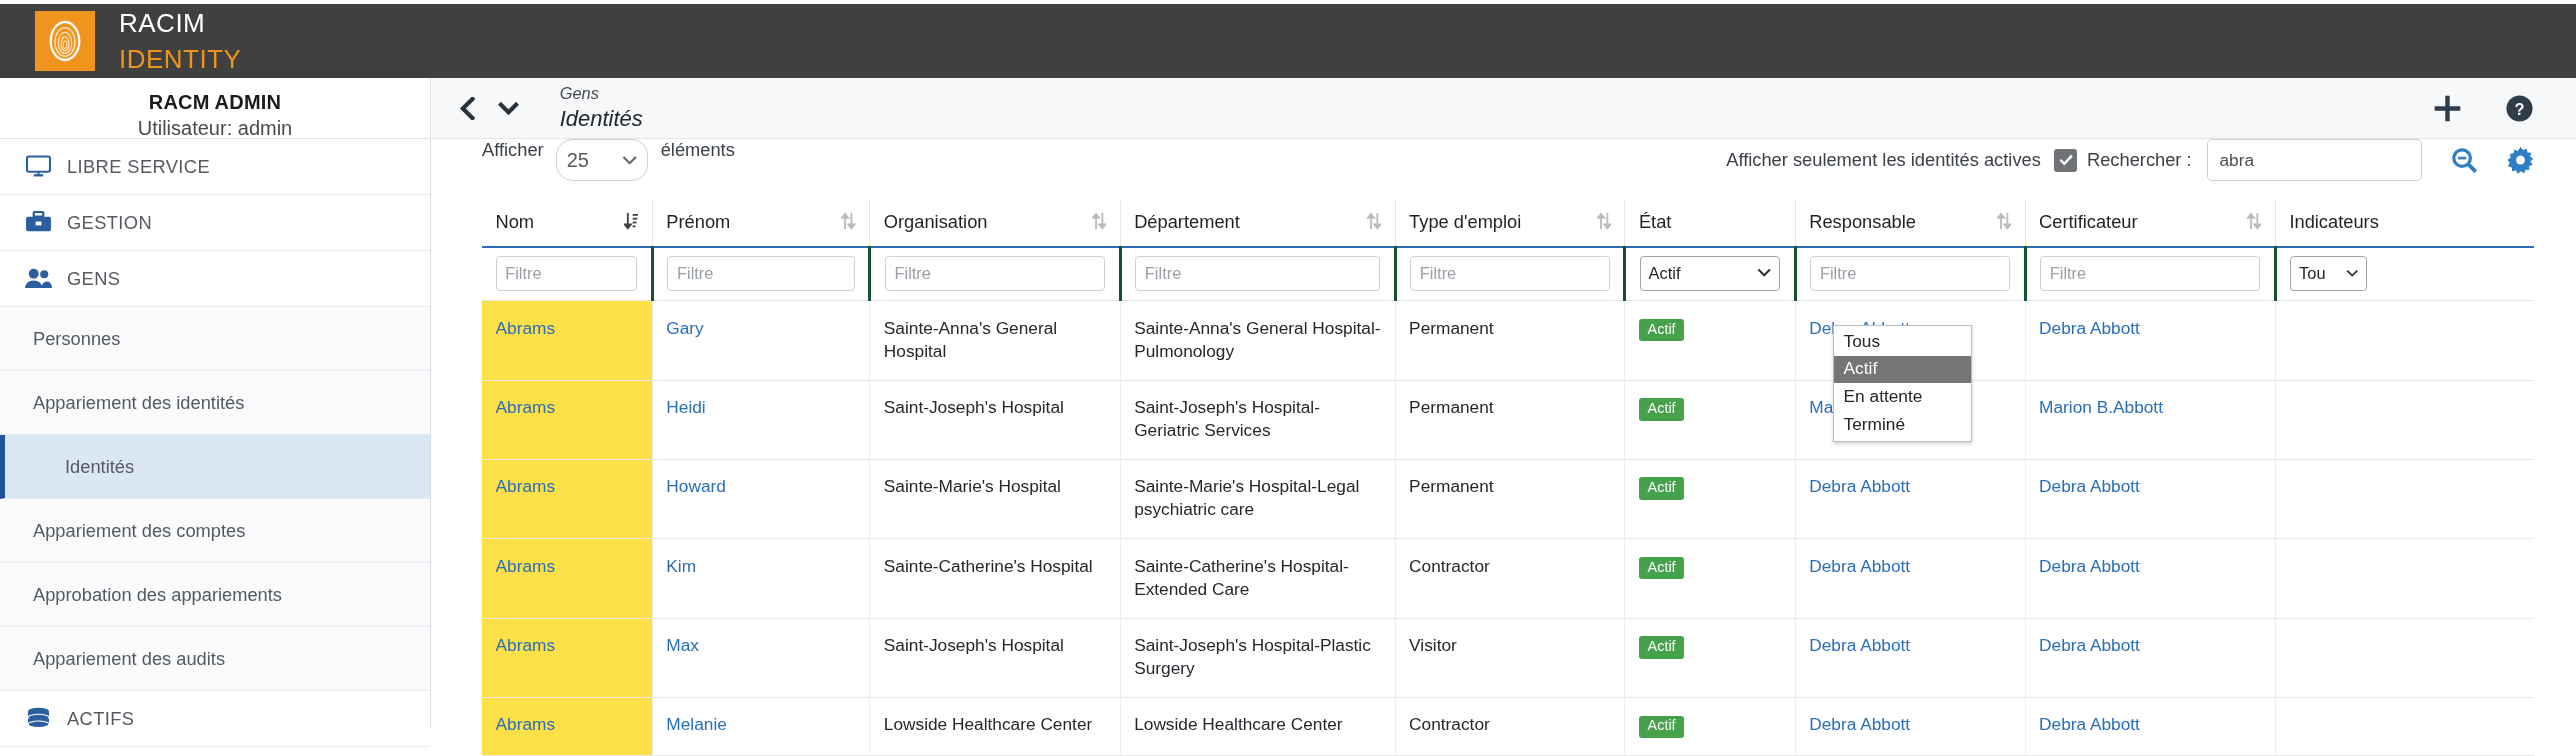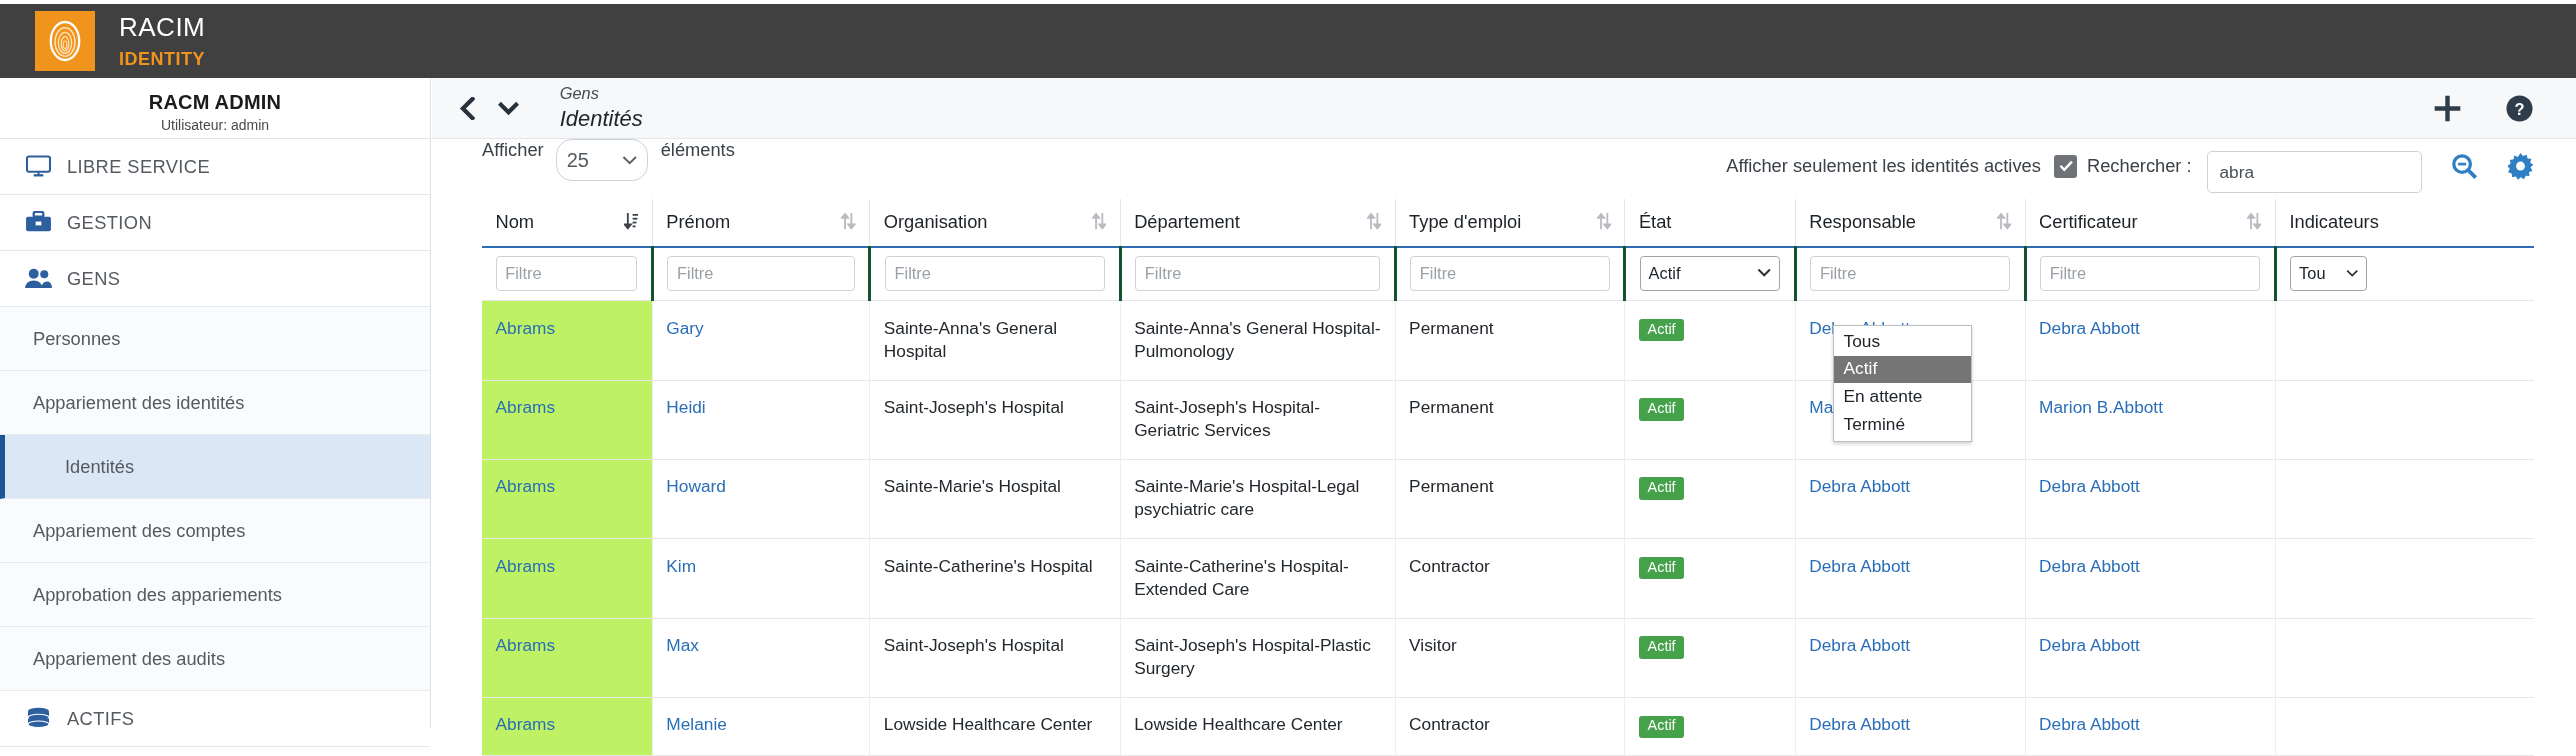--- a/index.html
+++ b/index.html
@@ -17,40 +17,40 @@
     position: absolute; top: 3.8px; left: 0; width: 2576px; height: 74px;
     background: #404040; display: flex; align-items: center;
   }
   .logo-wrap { display: flex; align-items: center; margin-left: 35px; }
   .logo-mark {
     width: 60px; height: 60px; background: #f0941e;
     display: flex; align-items: center; justify-content: center;
   }
   .logo-text { margin-left: 24px; line-height: 1.0; }
   .logo-l1 { color: #ffffff; font-size: 26px; letter-spacing: 0.5px; font-weight: 400; }
-  .logo-l2 { color: #f0941e; font-size: 18px; letter-spacing: 0.5px; font-weight: 700; margin-top: 10px; }
+  .logo-l2 { color: #f0941e; font-size: 26px; letter-spacing: 0.5px; font-weight: 400; margin-top: 10px; }
 
   .topnav { margin-left: auto; display: flex; align-items: center; margin-right: 40px; }
   .topnav a {
     color: #ffffff; font-size: 18.3px; text-decoration: none;
     display: flex; align-items: center; margin-left: 60px;
   }
   .topnav .home-ico { margin-right: 9.6px; display: inline-flex; }
 
   
   .sidebar {
     position: absolute; top: 78px; left: 0; width: 431px; height: 650px;
     background: #ffffff; border-right: 1px solid #dcdfe3;
   }
   .user-block {
     height: 61px; padding-top: 12.5px; text-align: center;
     border-bottom: 1px solid #e2e5e9;
   }
   .user-name { font-size: 20px; color: #1b1b1b; font-weight: bold; letter-spacing:0.2px;}
-  .user-sub  { font-size: 14px; color: #4a4a4a; margin-top: 3.8px; }
+  .user-sub  { font-size: 20px; color: #4a4a4a; margin-top: 3.8px; }
 
   .nav-top {
     display: flex; align-items: center; height: 56px;
     border-bottom: 1px solid #e6e9ec; padding-left: 17.3px;
     cursor: pointer; background: #fff;
   }
   .nav-top .ico { width: 42px; display: flex; justify-content: center; color: #2d5f9e; }
   .nav-top .lbl { font-size: 18.3px; color: #555a60; letter-spacing: 0.4px; margin-left: 7.7px; }
 
   .nav-sub {
@@ -91,21 +91,21 @@
   }
   .tool-right { margin-left: auto; display: flex; align-items: center; }
   .chk {
     width: 23px; height: 23px; background: #6f7276; border-radius: 2.9px;
     display: inline-flex; align-items: center; justify-content: center;
     margin: 0 9.6px 0 13.5px; cursor: pointer;
   }
   .search-input {
     width: 215px; height: 42px; margin-left: 15.4px; padding: 0 11.5px;
     border: 1px solid #ccd1d6; border-radius: 4.8px; background: #fff;
-    font-size: 17.3px; color: #4a5056; font-family: inherit; margin-top: 12px;
+    font-size: 17.3px; color: #4a5056; font-family: inherit;
   }
   .tool-ico { margin-left: 29px; cursor: pointer; display: inline-flex; }
 
   
   .tablewrap { padding: 0 42px 0 50px; position: relative; }
   table.grid { width: 100%; border-collapse: collapse; table-layout: fixed; }
   table.grid th {
     text-align: left; font-size: 18.3px; color: #1d2227; font-weight: normal;
     padding: 11.5px 13.5px 13.5px 13.5px; border-bottom: 2.9px solid #2d6cb5;
     border-right: 1px solid #e4e7ea; vertical-align: middle;
@@ -127,21 +127,21 @@
     border: 1px solid #9fa4a9; border-radius: 3.8px; background: #fff;
     font-size: 16.4px; color: #22272c; font-family: inherit;
     display: flex; align-items: center; justify-content: space-between; cursor: pointer;
   }
   td.dcell {
     font-size: 17.3px; color: #23282d; padding: 15.4px 13.5px 17.3px 13.5px;
     border-right: 1px solid #eceef0; border-bottom: 1px solid #e6e8ea;
     vertical-align: top; line-height: 1.32;
   }
   td.dcell:last-child { border-right: none; }
-  tr.row-alt td.dcell.cname { background: #bef264; }
+  tr.row-alt td.dcell.cname { background: #fde047; }
   td.cname, td.cfirst { }
   .lnk { color: #2a6eb8; text-decoration: none; cursor: pointer; }
   .badge {
     display: inline-block; background: #46a14b; color: #fff;
     font-size: 14.4px; padding: 2.9px 8.7px 3.8px 8.7px; border-radius: 2.9px; line-height: 1.1;
   }
 
   
   .dd-open {
     position: absolute; width: 139px; background: #ffffff;

